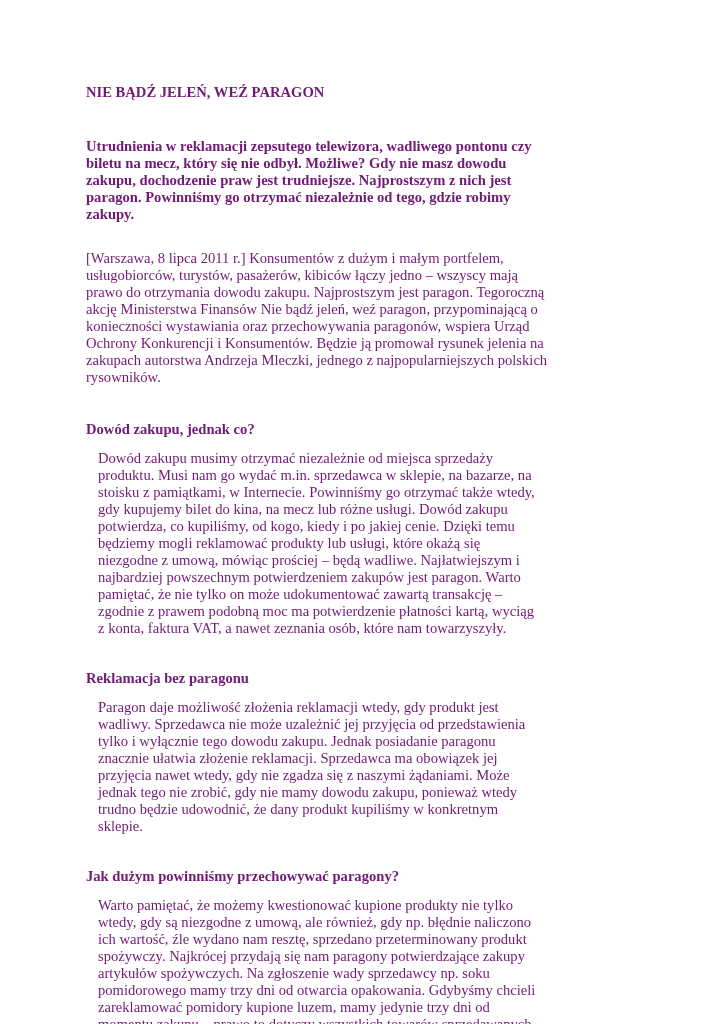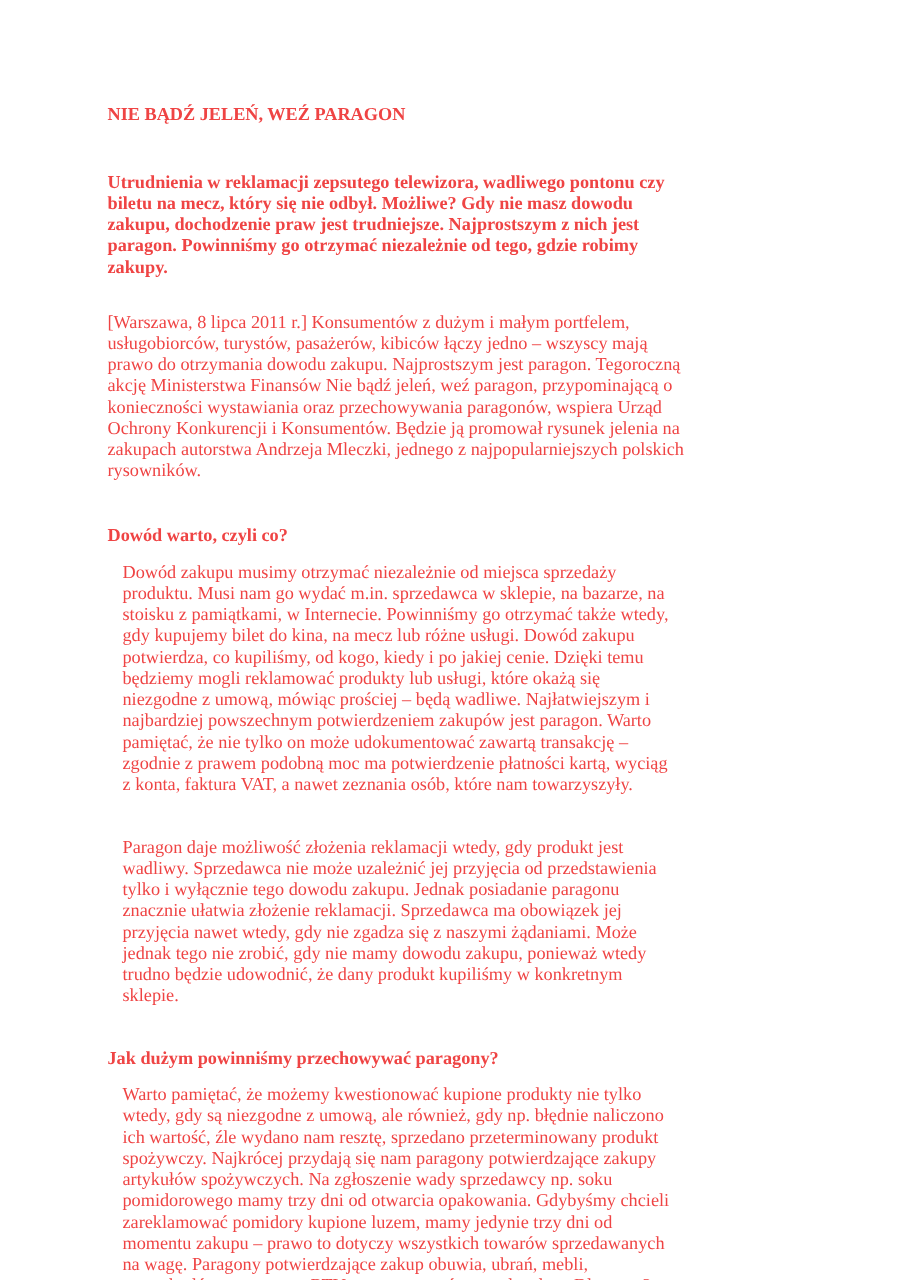--- a/index.html
+++ b/index.html
@@ -11,21 +11,21 @@
     width: 724px;
     height: 1024px;
     overflow: hidden;
   }
   .page {
     box-sizing: border-box;
     width: 641px;
     height: 1024px;
     padding: 84px 86px 0 86px;
     background: #ffffff;
-    color: #ef4444;
+    color: #701a75;
     font-family: "Liberation Serif", "DejaVu Serif", serif;
     font-size: 14.6px;
     line-height: 17px;
     text-align: left;
   }
   .doc-title {
     font-size: 14.6px;
     font-weight: bold;
     margin: 0 0 37px 0;
     line-height: 17px;
@@ -58,25 +58,26 @@
 
 <div class="page">
 
   <h1 class="doc-title">NIE BĄDŹ JELEŃ, WEŹ PARAGON</h1>
 
   <p class="lead">Utrudnienia w reklamacji zepsutego telewizora, wadliwego pontonu czy biletu na mecz, który się nie odbył. Możliwe? Gdy nie masz dowodu zakupu, dochodzenie praw jest trudniejsze. Najprostszym z nich jest paragon. Powinniśmy go otrzymać niezależnie od tego, gdzie robimy zakupy.</p>
 
   <p class="dateline"><span class="bold">[Warszawa, 8 lipca 2011 r.]</span><span> Konsumentów z dużym i małym portfelem, usługobiorców, turystów, pasażerów, kibiców łączy jedno – wszyscy mają prawo do otrzymania dowodu zakupu. Najprostszym jest paragon. Tegoroczną akcję Ministerstwa Finansów Nie bądź jeleń, weź paragon, przypominającą o konieczności wystawiania oraz przechowywania paragonów, wspiera Urząd Ochrony Konkurencji i Konsumentów. Będzie ją promował rysunek jelenia na zakupach autorstwa Andrzeja Mleczki, jednego z najpopularniejszych polskich rysowników.</span></p>
 
   <div class="doc-section">
-    <h2 class="section-heading">Dowód warto, czyli co?</h2>
+    <h2 class="section-heading">Dowód zakupu, jednak co?</h2>
     <p>Dowód zakupu musimy otrzymać niezależnie od miejsca sprzedaży produktu. Musi nam go wydać m.in. sprzedawca w sklepie, na bazarze, na stoisku z pamiątkami, w Internecie. Powinniśmy go otrzymać także wtedy, gdy kupujemy bilet do kina, na mecz lub różne usługi. Dowód zakupu potwierdza, co kupiliśmy, od kogo, kiedy i po jakiej cenie. Dzięki temu będziemy mogli reklamować produkty lub usługi, które okażą się niezgodne z umową, mówiąc prościej – będą wadliwe. Najłatwiejszym i najbardziej powszechnym potwierdzeniem zakupów jest paragon. Warto pamiętać, że nie tylko on może udokumentować zawartą transakcję – zgodnie z prawem podobną moc ma potwierdzenie płatności kartą, wyciąg z konta, faktura VAT, a nawet zeznania osób, które nam towarzyszyły.</p>
   </div>
 
   <div class="doc-section">
+    <h2 class="section-heading">Reklamacja bez paragonu</h2>
     <p>Paragon daje możliwość złożenia reklamacji wtedy, gdy produkt jest wadliwy. Sprzedawca nie może uzależnić jej przyjęcia od przedstawienia tylko i wyłącznie tego dowodu zakupu. Jednak posiadanie paragonu znacznie ułatwia złożenie reklamacji. Sprzedawca ma obowiązek jej przyjęcia nawet wtedy, gdy nie zgadza się z naszymi żądaniami. Może jednak tego nie zrobić, gdy nie mamy dowodu zakupu, ponieważ wtedy trudno będzie udowodnić, że dany produkt kupiliśmy w konkretnym sklepie.</p>
   </div>
 
   <div class="doc-section">
     <h2 class="section-heading">Jak dużym powinniśmy przechowywać paragony?</h2>
     <p>Warto pamiętać, że możemy kwestionować kupione produkty nie tylko wtedy, gdy są niezgodne z umową, ale również, gdy np. błędnie naliczono ich wartość, źle wydano nam resztę, sprzedano przeterminowany produkt spożywczy. Najkrócej przydają się nam paragony potwierdzające zakupy artykułów spożywczych. Na zgłoszenie wady sprzedawcy np. soku pomidorowego mamy trzy dni od otwarcia opakowania. Gdybyśmy chcieli zareklamować pomidory kupione luzem, mamy jedynie trzy dni od momentu zakupu – prawo to dotyczy wszystkich towarów sprzedawanych na wagę. Paragony potwierdzające zakup obuwia, ubrań, mebli, samochodów czy sprzętu RTV warto trzymać przez dwa lata. Dlaczego? Właśnie 24 miesiące to czas, kiedy możemy złożyć reklamację w przypadku odkrycia wady produktu. Identyczne prawo mamy także wtedy, gdy kupujemy rzeczy przecenione na wyprzedażach.</p>
   </div>
 
 </div>
 

